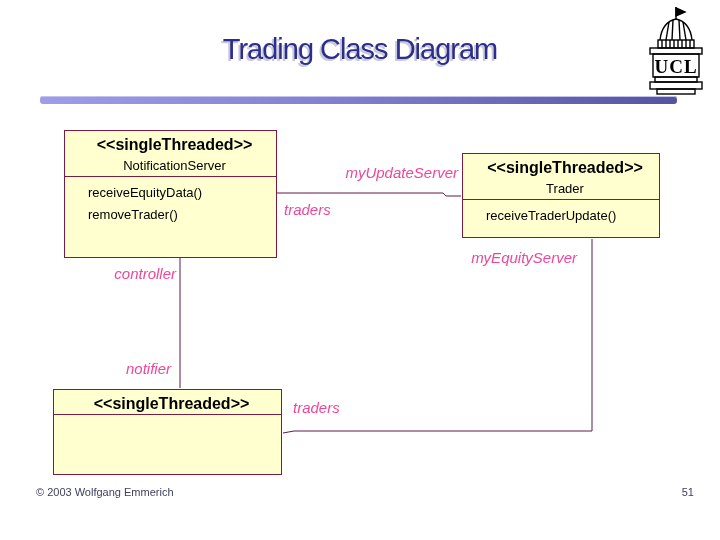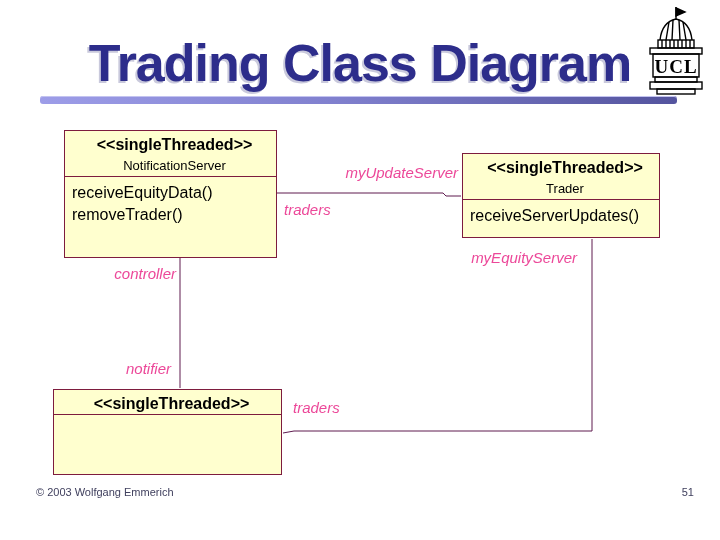--- a/index.html
+++ b/index.html
@@ -2,38 +2,38 @@
 <html><head>
 <meta charset="utf-8">
 <style>
   html,body { margin:0; padding:0; background:#888; }
   .slide {
     position:relative; width:720px; height:540px; background:#ffffff;
     font-family:"Liberation Sans", sans-serif; overflow:hidden; margin:0 auto;
   }
   .title {
     position:absolute; top:33px; left:0; width:720px; text-align:center;
-    font-size:52px; font-weight:700; color:#2d2d8b; letter-spacing:-1px;
+    font-size:29px; font-weight:400; color:#2d2d8b; letter-spacing:-1px;
     text-shadow:-2px 2px 0 #c9c9dc; white-space:nowrap;
   }
   .title-bar {
     position:absolute; left:40px; top:96px; width:637px; height:8px;
     background:linear-gradient(to right,#9d9de8 0%,#8181cf 45%,#54549e 100%);
     border-radius:3px; box-shadow:inset 0 1px 0 #c3c3f0;
   }
   .logo { position:absolute; top:6px; right:10px; width:68px; height:90px; }
 
   .uml-class {
     position:absolute; background:#ffffcf; border:1px solid #7d1c3e;
     box-sizing:border-box; color:#000;
   }
   .uml-head { text-align:center; border-bottom:1px solid #7d1c3e; padding-top:3px;padding-left:8px; }
   .stereotype { font-weight:bold; font-size:16px; line-height:21px; }
   .clsname   { font-size:13px; line-height:21px; }
-  .uml-body  { padding:5px 7px 0 7px; font-size:16px; line-height:22px; }
+  .uml-body  { padding:5px 7px 0 23px; font-size:13px; line-height:22px; }
 
   .connectors { position:absolute; left:0; top:0; width:720px; height:540px; }
 
   .role {
     position:absolute; font-style:italic; font-size:15px; color:#ec4899;
     white-space:nowrap;
   }
   .role.r { text-align:right; }
 
   .footer-text { position:absolute; top:486px; font-size:11px; color:#40405e; }
@@ -89,21 +89,21 @@
       <div>removeTrader()</div>
     </div>
   </div>
 
   <div class="uml-class" style="left:462px; top:153px; width:198px; height:85px;">
     <div class="uml-head">
       <div class="stereotype">&lt;&lt;singleThreaded&gt;&gt;</div>
       <div class="clsname">Trader</div>
     </div>
     <div class="uml-body">
-      <div>receiveServerUpdates()</div>
+      <div>receiveTraderUpdate()</div>
     </div>
   </div>
 
   <div class="uml-class" style="left:53px; top:389px; width:229px; height:86px;">
     <div class="uml-head">
       <div class="stereotype">&lt;&lt;singleThreaded&gt;&gt;</div>
     </div>
   </div>
 
   <div class="role r" style="left:330px; top:164px; width:128px;">myUpdateServer</div>

